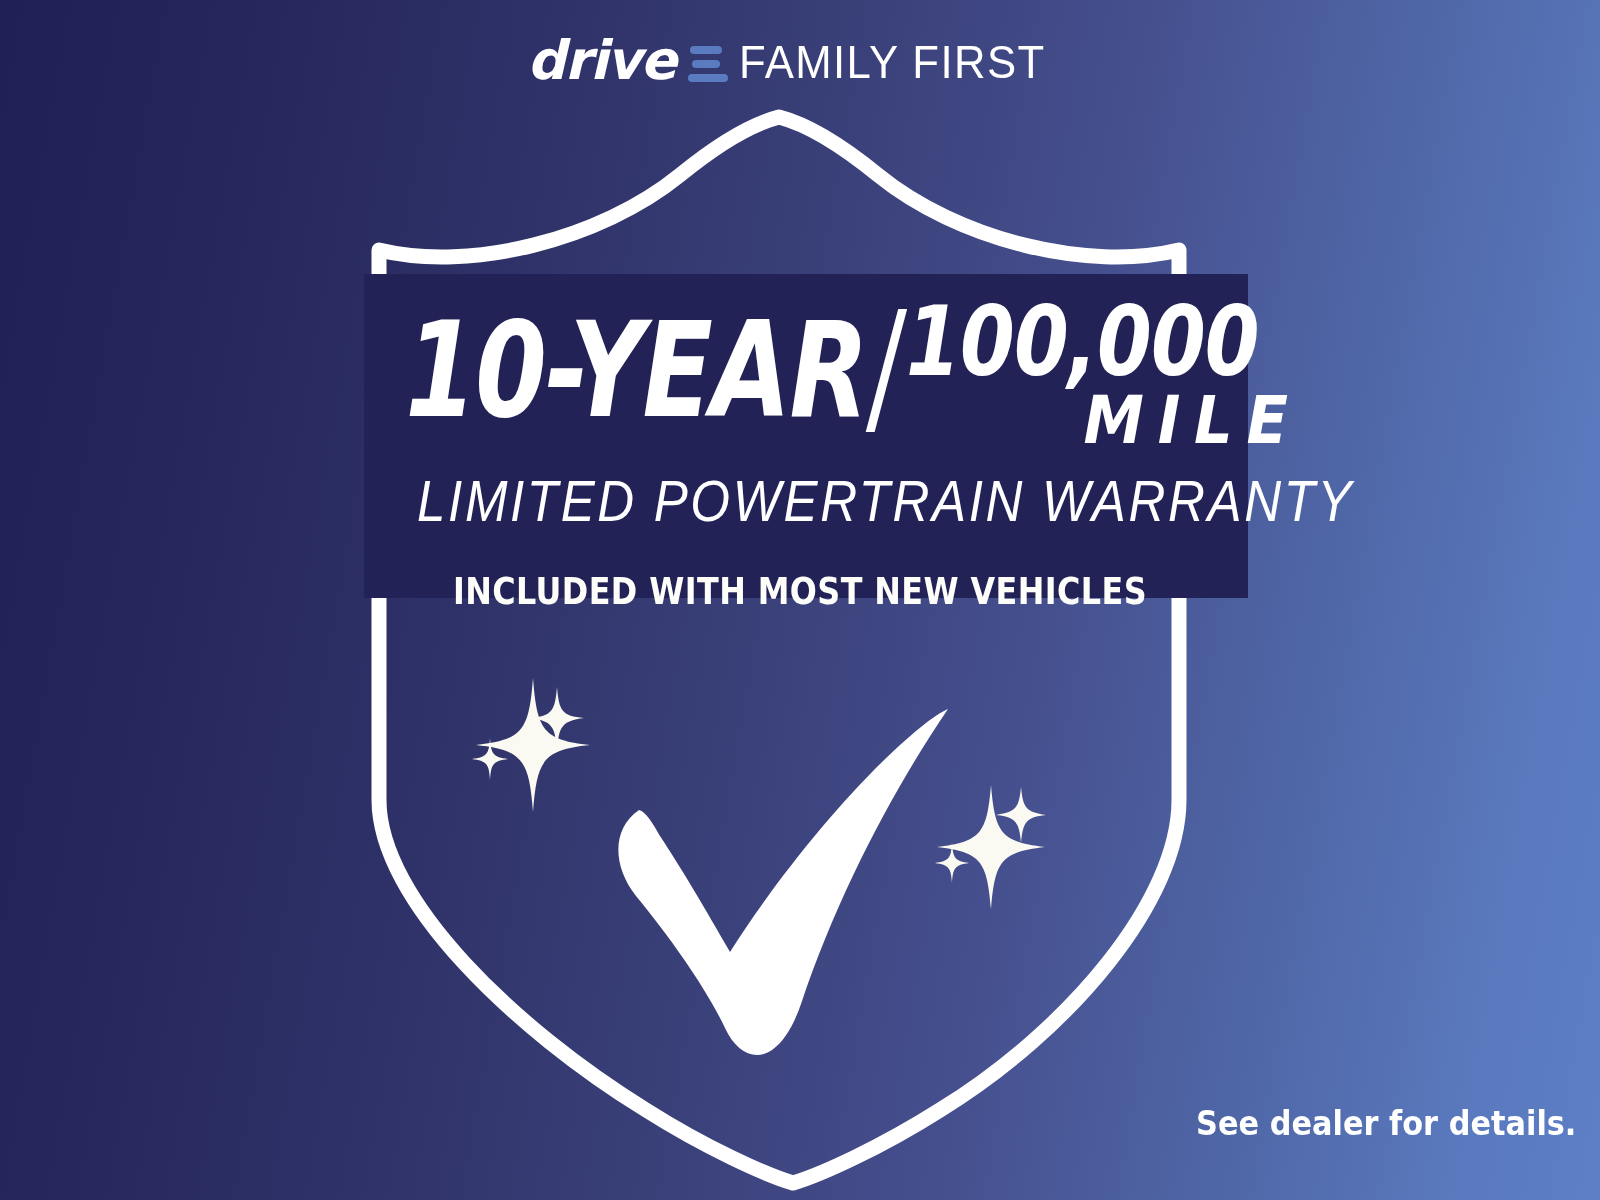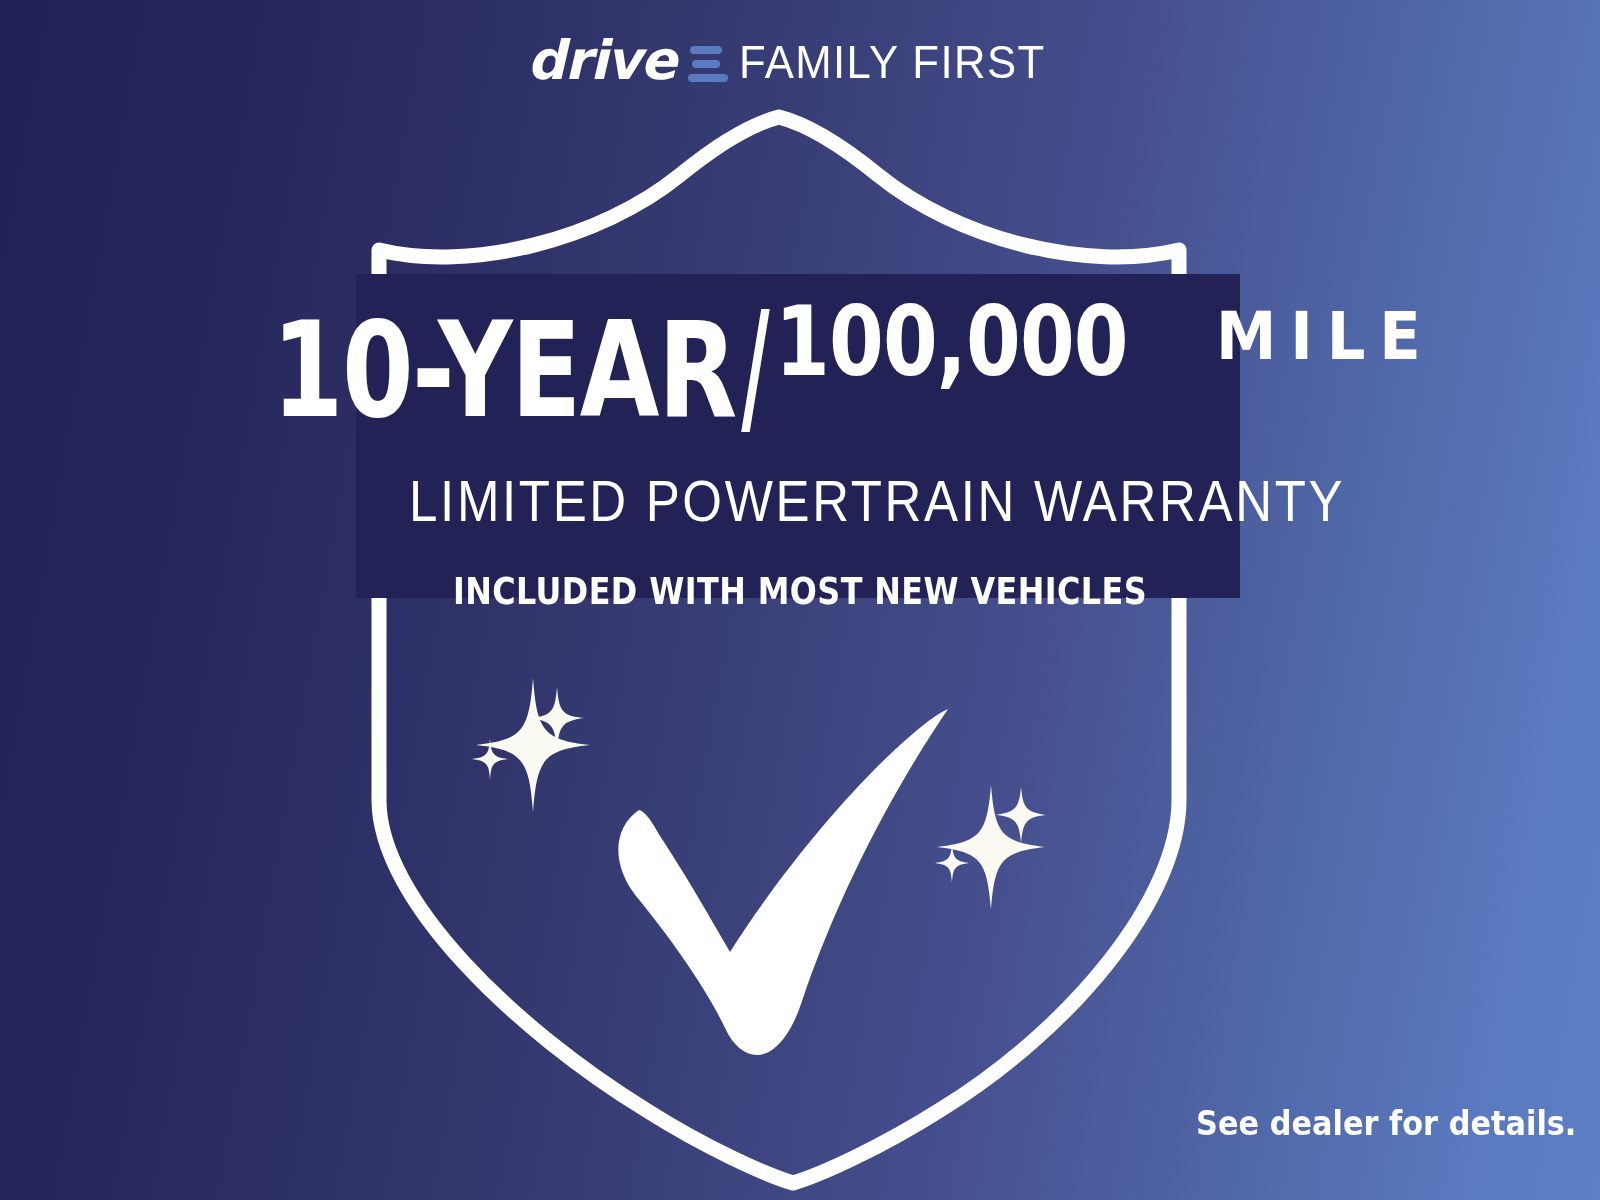--- a/index.html
+++ b/index.html
@@ -81,25 +81,26 @@
     position: absolute;
     left: 0;
     top: 0;
     width: 1600px;
     height: 1200px;
   }
 
   
   #banner {
     position: absolute;
-    left: 356px;
+    left: 364px;
     top: 274px;
     width: 884px;
     height: 324px;
     background: #232257;
+    font-style: italic;
   }
   #headline {
     position: absolute;
     left: 0;
     top: 22px;
     width: 884px;
     height: 160px;
     display: flex;
     align-items: flex-start;
     justify-content: center;
@@ -121,21 +122,21 @@
     font-weight: bold;
     font-size: 150px;
     line-height: 132px;
     color: #ffffff;
     transform: scaleX(0.52);
     transform-origin: center top;
     margin: 4px -8px 0 -8px;
   }
   #hl-right {
     display: flex;
-    flex-direction: row;
+    flex-direction: column;
     align-items: stretch;
     margin-top: 4px;
     justify-content: space-between;
   }
   #hl-miles {
     font-family: "DejaVu Sans", sans-serif;
     font-weight: bold;
     font-size: 96px;
     line-height: 84px;
     color: #ffffff;

